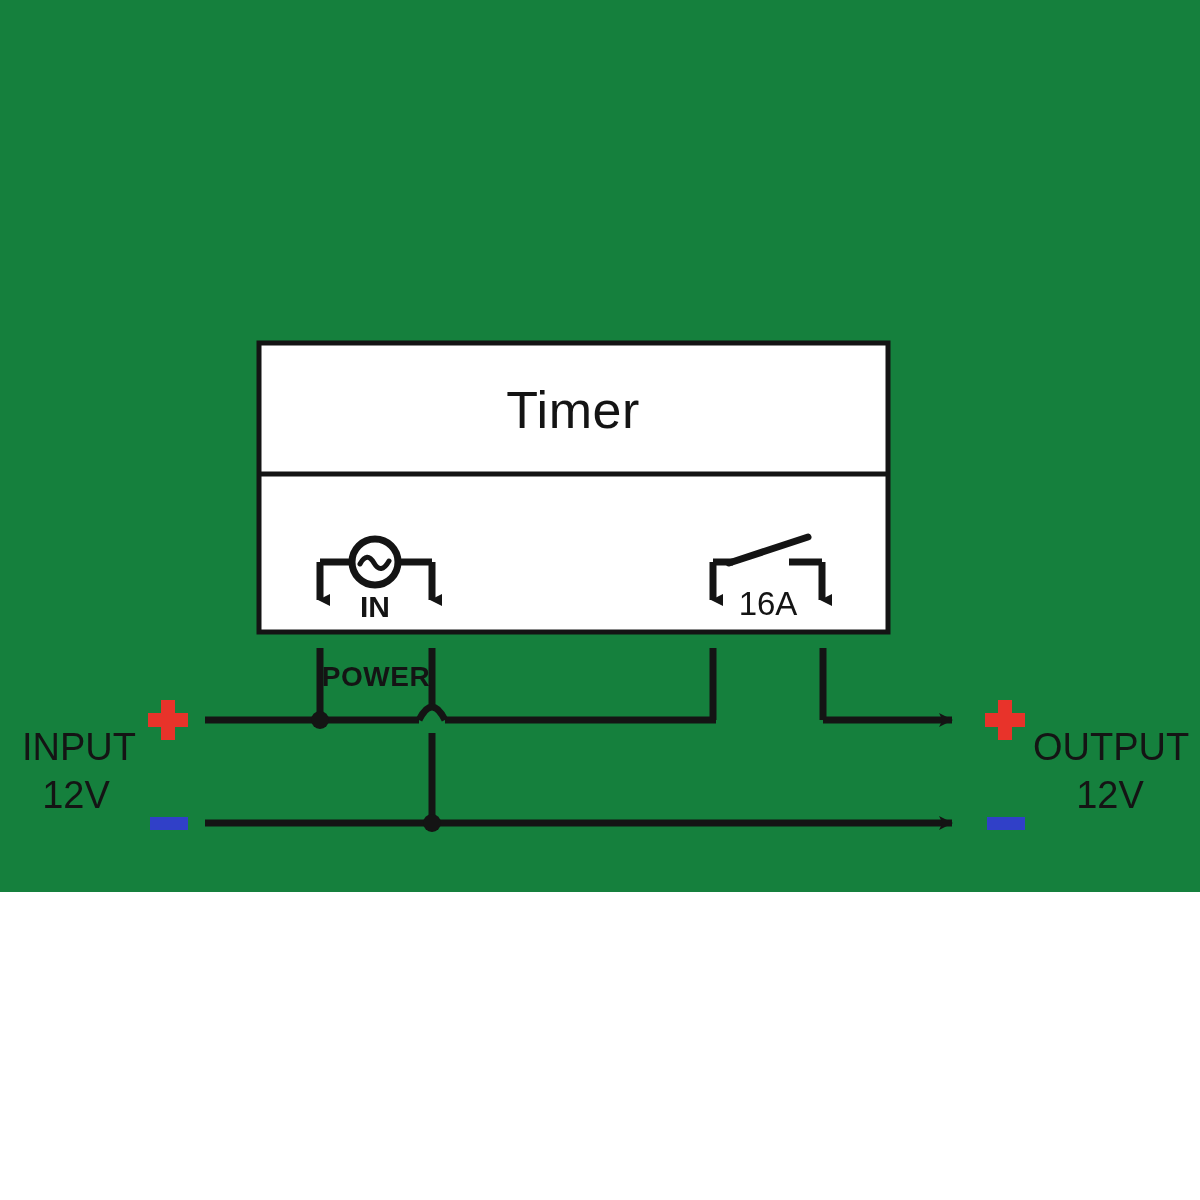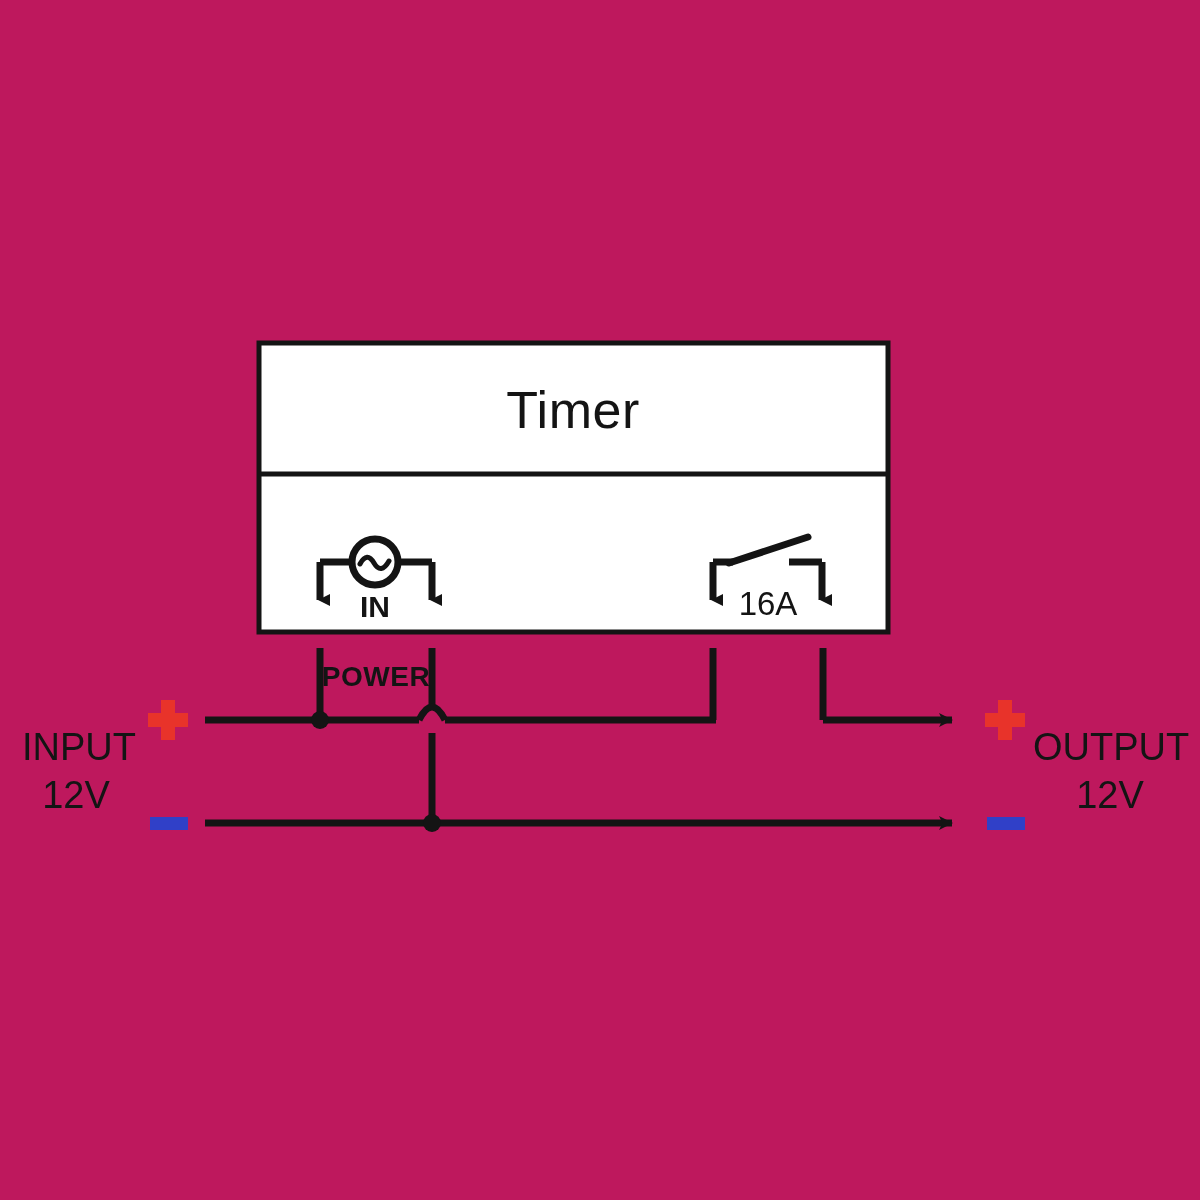--- a/index.html
+++ b/index.html
@@ -10,22 +10,22 @@
   }
   body {
     width: 1200px;
     height: 1200px;
     font-family: "Liberation Sans", sans-serif;
     overflow: hidden;
   }
   #diagram-root {
     position: relative;
     width: 1200px;
-    height: 1200px;
-    background: #be185d;
+    height: 892px;
+    background: #15803d;
   }
   svg#wiring-svg {
     position: absolute;
     left: 0;
     top: 0;
     width: 1200px;
     height: 1200px;
     display: block;
   }
   .txt {

